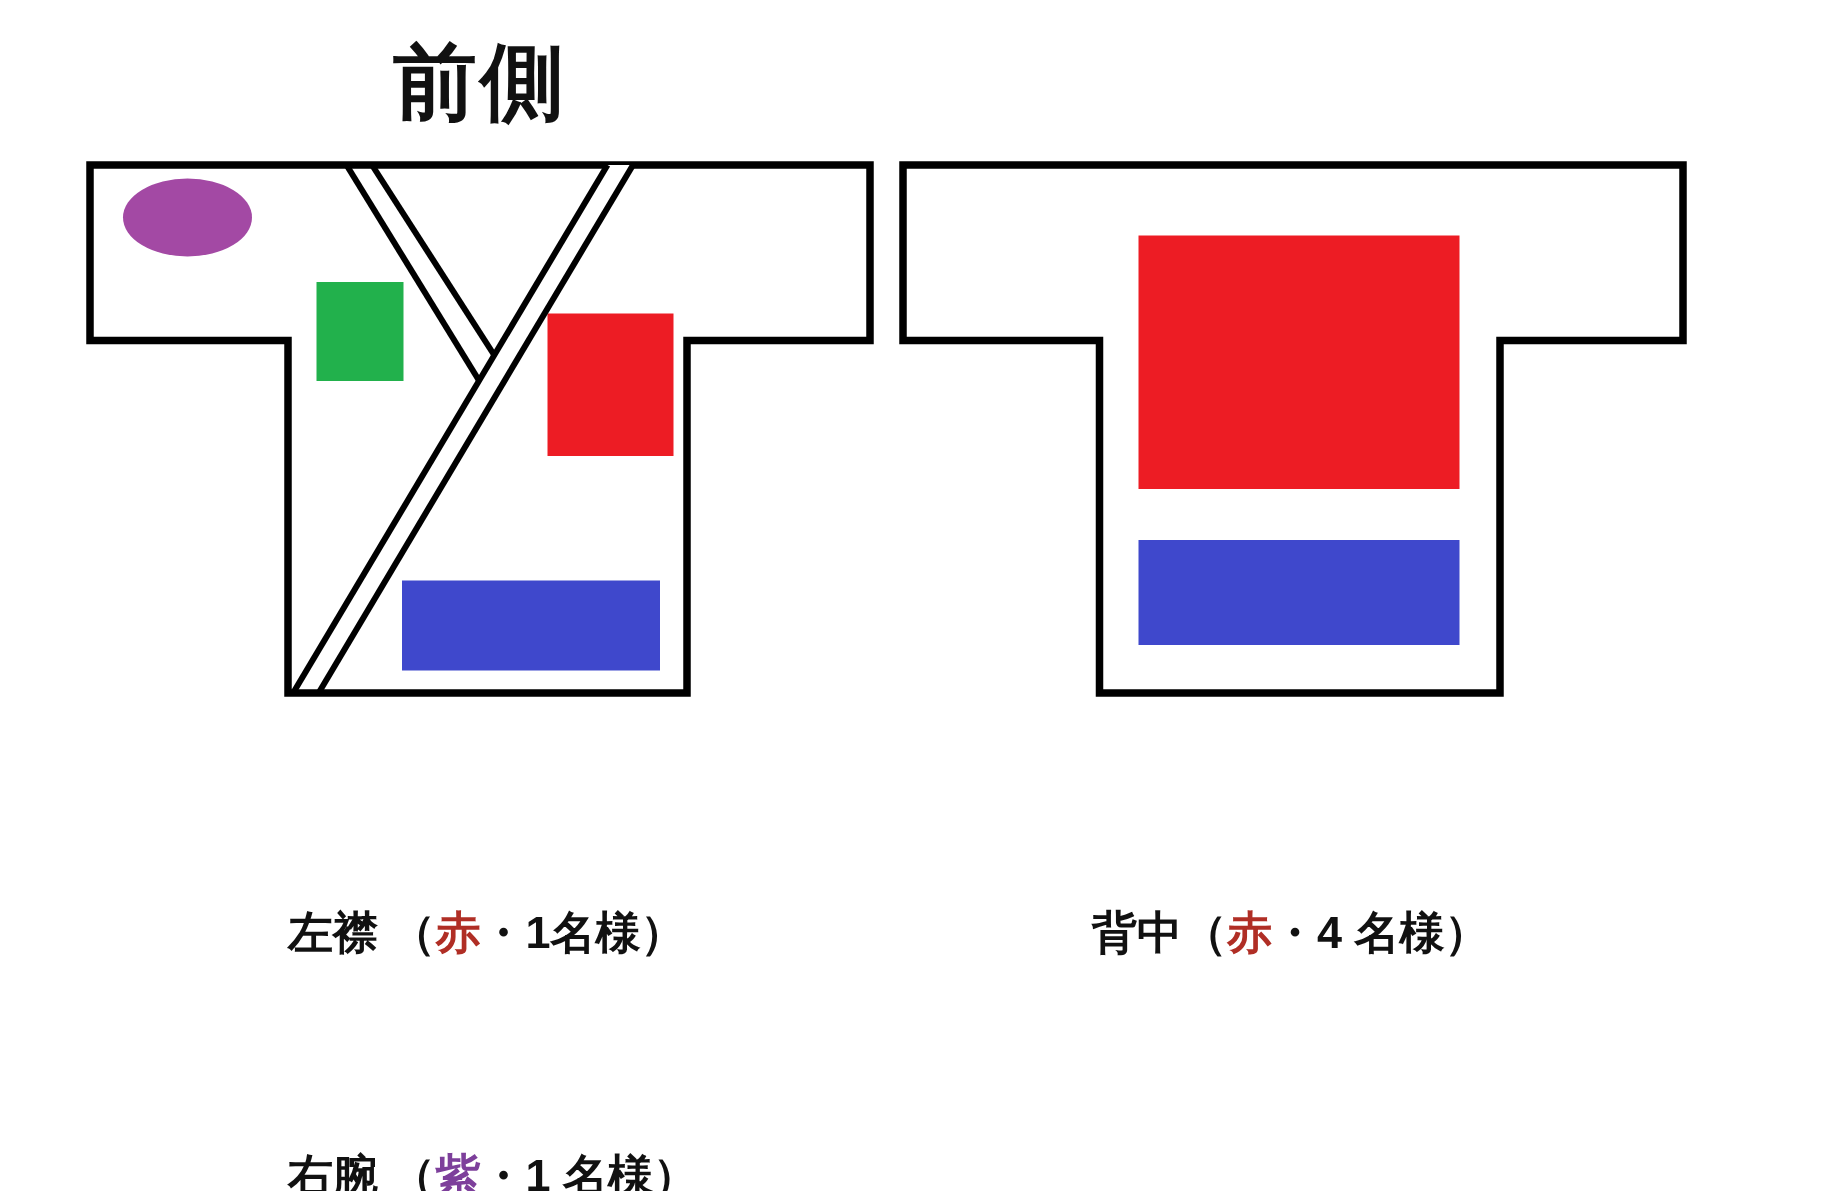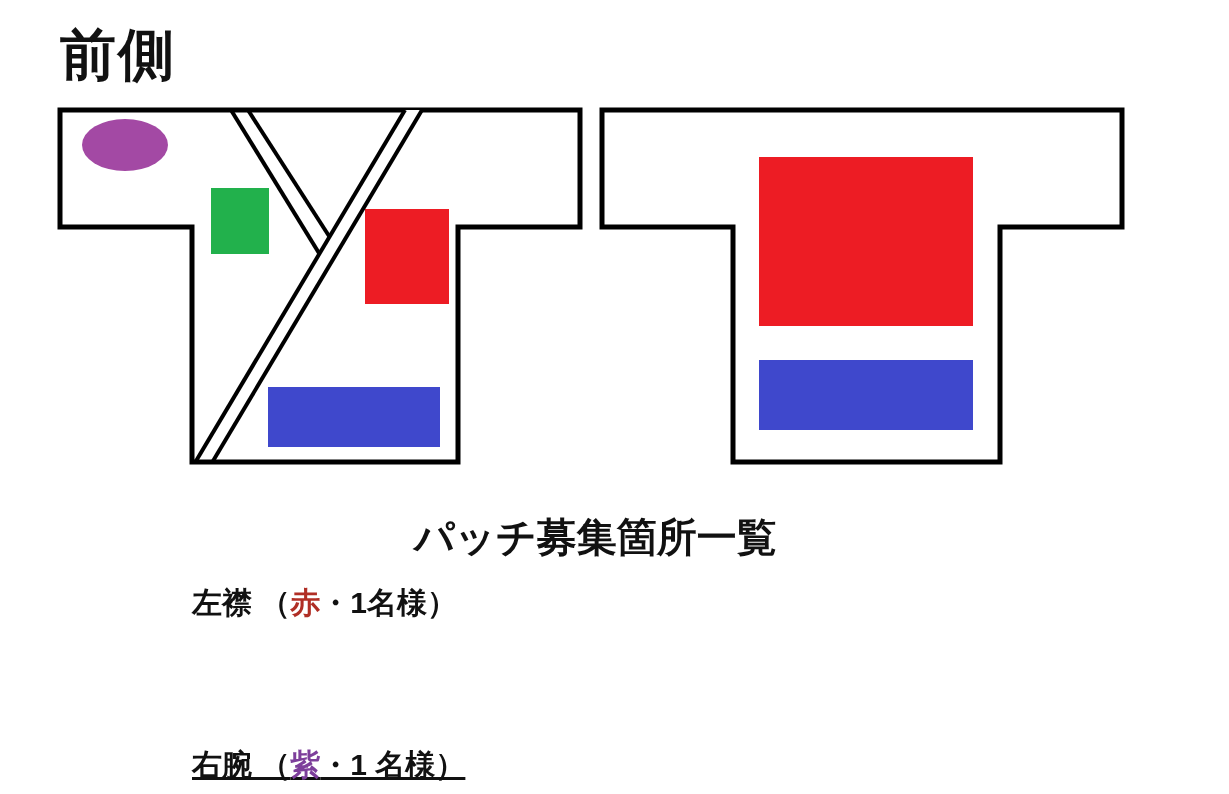--- a/index.html
+++ b/index.html
@@ -19,21 +19,21 @@
     inset: 0;
   }
   svg.diagram {
     position: absolute;
     left: 0;
     top: 0;
   }
   .jacket-title {
     position: absolute;
     top: 24px;
-    text-align: left;
+    text-align: center;
     font-size: 56px;
     font-weight: 800;
     color: #111111;
     letter-spacing: 2px;
     line-height: 1.1;
     white-space: nowrap;
   }
   .front-title { left: 60px;  width: 520px; }
   .back-title  { left: 602px; width: 520px; }
   .list-title {
@@ -45,20 +45,21 @@
     color: #111111;
     white-space: nowrap;
   }
   .list-row {
     position: absolute;
     font-size: 30px;
     font-weight: 800;
     color: #111111;
     white-space: nowrap;
     line-height: 38px;
+    margin-top: 20px;
   }
   .col-left  { left: 192px; }
   .col-right { left: 728px; }
   .row-1 { top: 584px; }
   .row-2 { top: 638px; }
   .row-3 { top: 692px; }
   .row-4 { top: 746px; text-decoration: underline; }
   .color-char { font-weight: 800; }
 </style>
 </head>
@@ -91,27 +92,29 @@
     <g>
       <path d="M602 110 L1122 110 L1122 227 L1000 227 L1000 462 L733 462 L733 227 L602 227 Z" fill="#ffffff" stroke="#000000" stroke-width="5"></path>
 
       <rect x="759" y="157" width="214" height="169" fill="#ED1C24"></rect>
       <rect x="759" y="360" width="214" height="70" fill="#3F48CC"></rect>
     </g>
   </svg>
 
   <div class="jacket-title front-title">前側</div>
 
-  <div class="list-title">パッチ募集箇所一覧</div>
 
   <div class="list-row col-left row-1">
     <span>左襟 （</span><span class="color-char" style="color: rgb(176, 46, 37);">赤</span><span>・1名様）</span>
   </div>
 
 
 
   <div class="list-row col-left row-4">
     <span>右腕 （</span><span class="color-char" style="color: rgb(125, 63, 155);">紫</span><span>・1 名様）</span>
   </div>
 
+  <div class="list-row col-right row-1">
+    <span>背中（</span><span class="color-char" style="color: rgb(176, 46, 37);">赤</span><span>・4 名様）</span>
+  </div>
 
 
 </div>
 
 </body></html>

